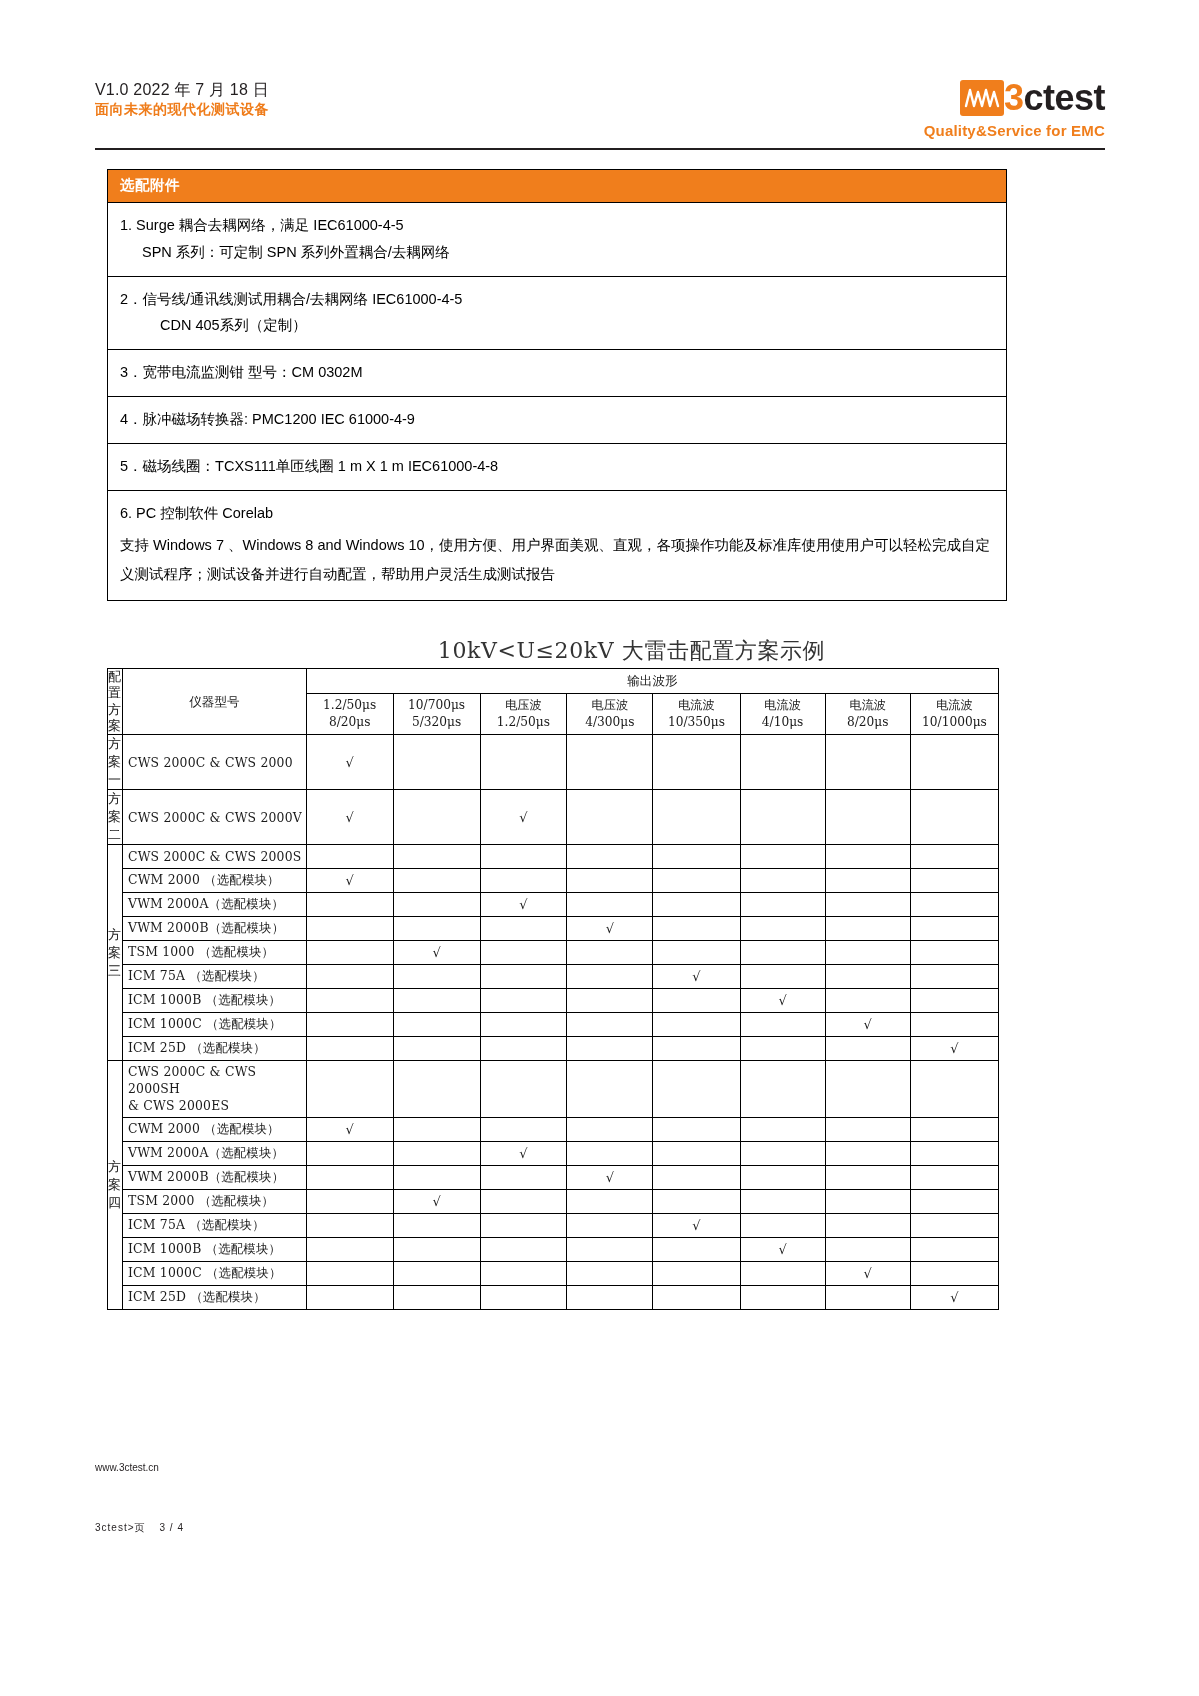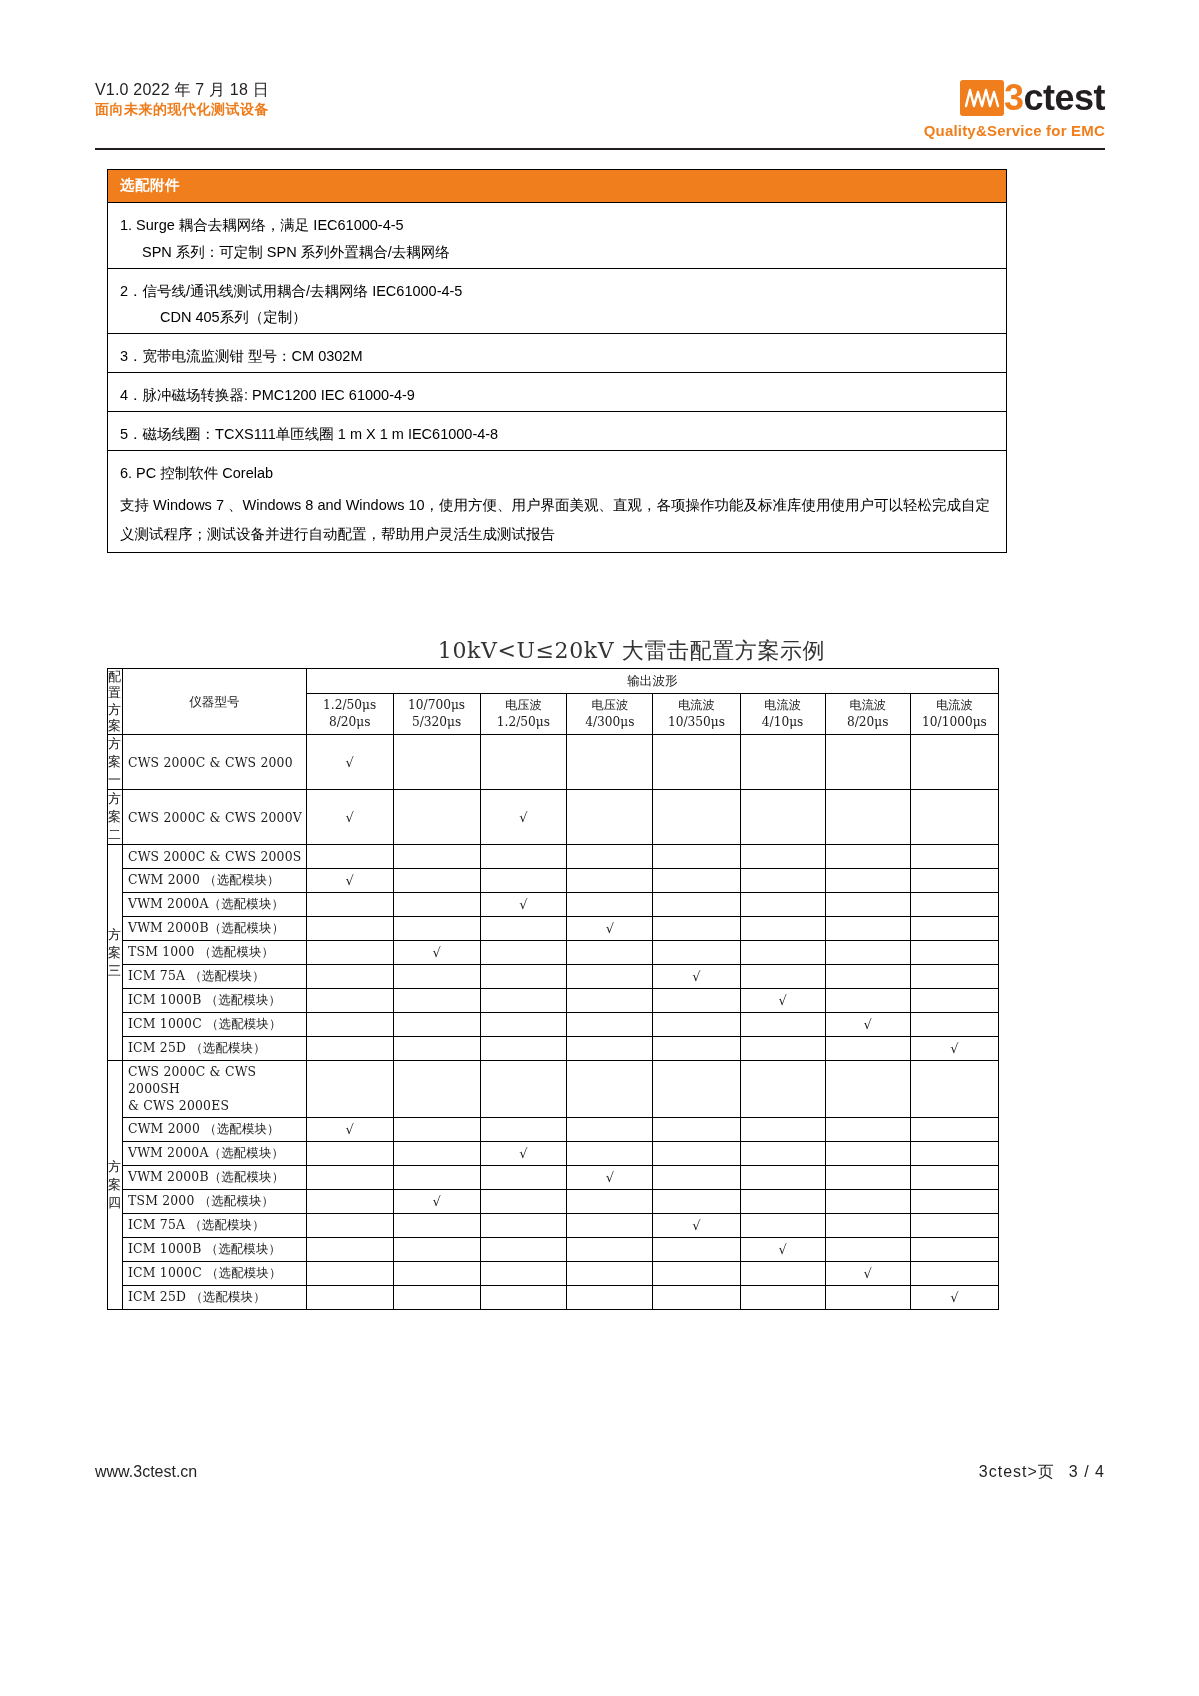--- a/index.html
+++ b/index.html
@@ -106,21 +106,21 @@
     background: #f07e1c;
     color: #ffffff;
     font-weight: bold;
     font-size: 14.5px;
     padding: 6px 12px 7px 12px;
     border-bottom: 1px solid #000;
     letter-spacing: 0.5px;
   }
   .acc-row {
     border-bottom: 1px solid #000;
-    padding: 9px 12px 2px 12px;
+    padding: 9px 12px 10px 12px;
     font-size: 14.5px;
     line-height: 1.85;
     color: #000;
   }
   .acc-row:last-child {
     border-bottom: none;
   }
   .acc-row .indent1 {
     display: block;
     padding-left: 22px;
@@ -199,28 +199,30 @@
     white-space: normal;
     margin-top: 20px;
   }
 
   
   .footer {
     position: absolute;
     left: 95px;
     top: 1462px;
     width: 1010px;
-    font-size: 16px;
+    font-size: 10px;
     color: #231f20;
     display: flex;
     justify-content: space-between;
     align-items: baseline;
+    flex-direction: column;
   }
   .footer-right {
     letter-spacing: 1px;
+    margin-top: 48px;
   }
   .footer-right .pg {
     margin-left: 14px;
   }
 </style>
 </head>
 <body>
 
 <div class="page">
 

